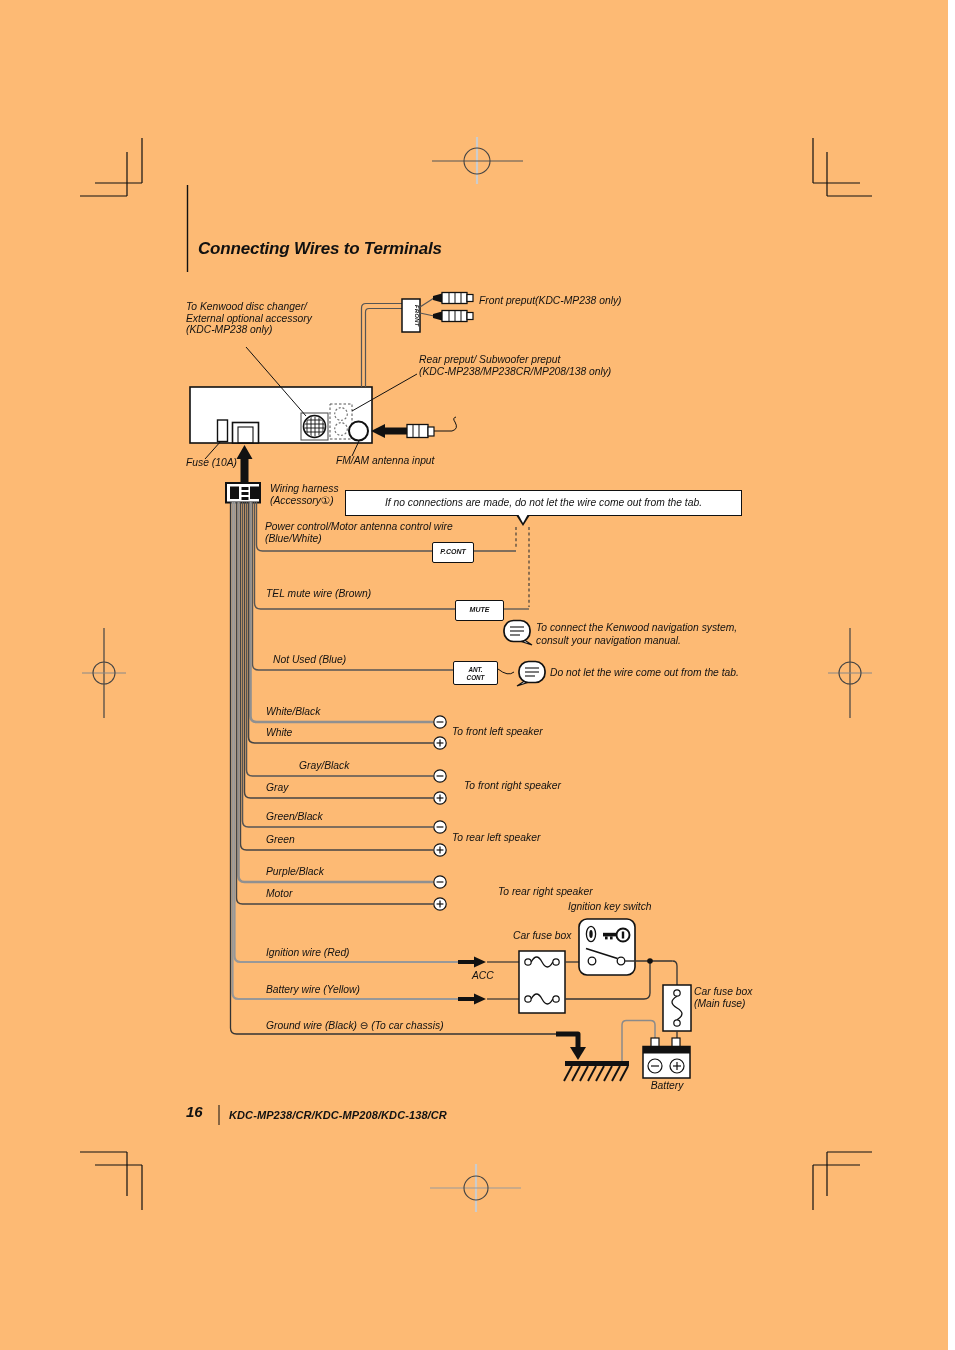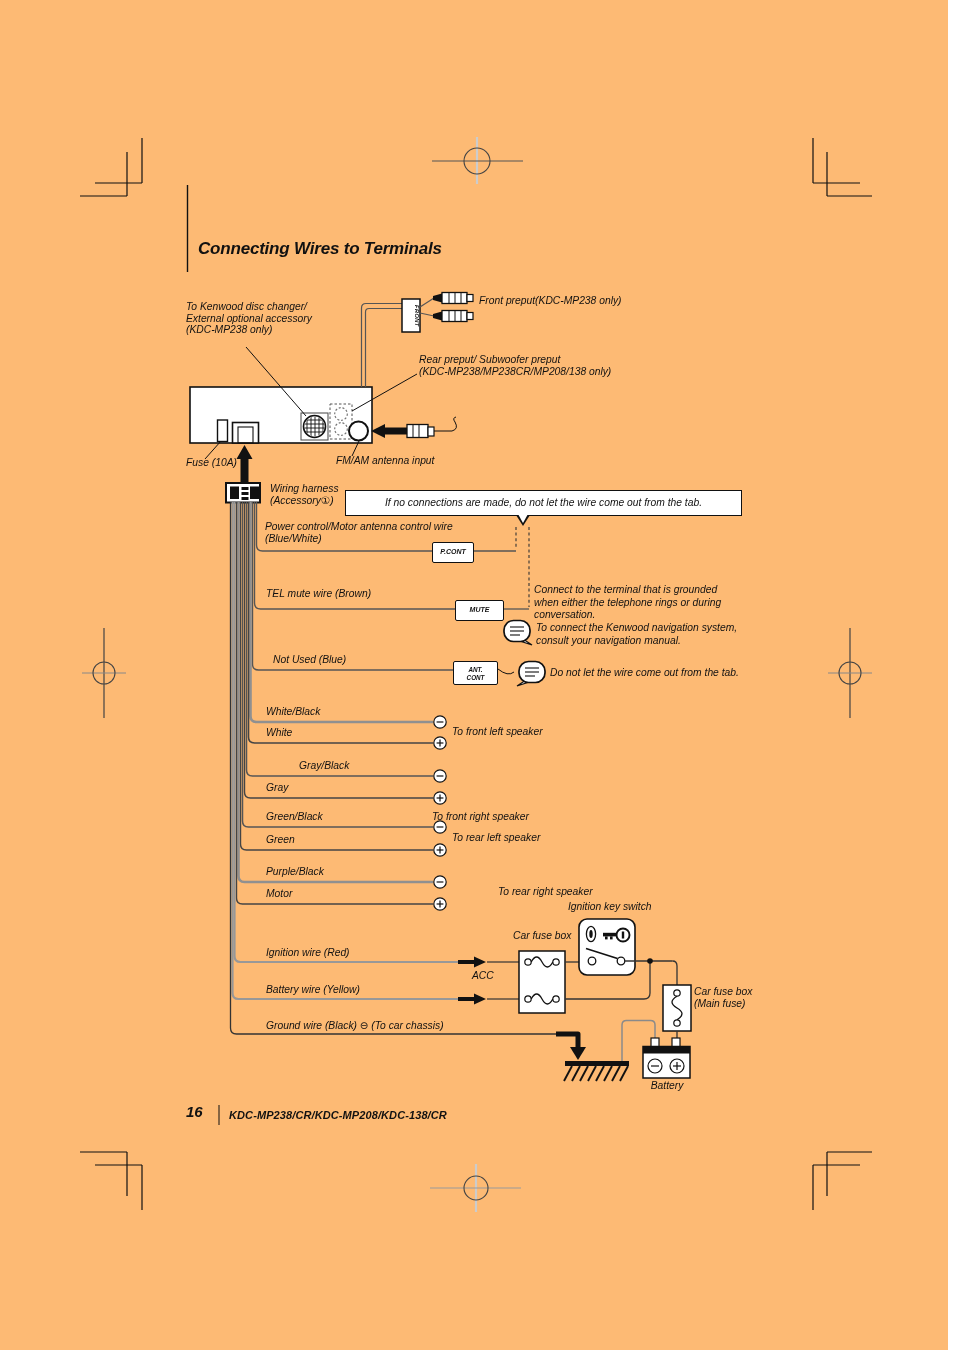--- a/index.html
+++ b/index.html
@@ -335,39 +335,36 @@
 <div class="txt ml" style="left:262px;top:483px;margin-left:8px;">Wiring harness
 (Accessory①)</div>
 <div class="callout" style="left:345px;top:490px;width:395px;height:24px;line-height:23px;">If no connections are made, do not let the wire come out from the tab.</div>
 
 <div class="txt ml" style="left:265px;top:521px;">Power control/Motor antenna control wire
 (Blue/White)</div>
 <div class="tagbox" style="left:432px;top:541.5px;width:40px;height:19px;line-height:18px;">P.CONT</div>
 
 <div class="txt" style="left:266px;top:588px;">TEL mute wire (Brown)</div>
 <div class="tagbox" style="left:455px;top:599.5px;width:47px;height:19px;line-height:18px;">MUTE</div>
-<div class="txt ml" style="left:534px;top:584px;line-height:12.5px;">Connect to the terminal that is grounded
-when either the telephone rings or during
-conversation.</div>
 
 <div class="txt ml" style="left:536px;top:622px;line-height:12.5px;">To connect the Kenwood navigation system,
 consult your navigation manual.</div>
 
 <div class="txt" style="left:266px;top:654px;padding-left:7px;">Not Used (Blue)</div>
 <div class="tagbox ml" style="left:453px;top:661px;width:45px;height:24px;font-size:6.3px;line-height:7.8px;padding-top:4px;box-sizing:border-box;">ANT.
 CONT</div>
 <div class="txt" style="left:550px;top:667px;">Do not let the wire come out from the tab.</div>
 
 <div class="txt" style="left:266px;top:706px;">White/Black</div>
 <div class="txt" style="left:266px;top:727px;">White</div>
 <div class="txt" style="left:452px;top:726px;">To front left speaker</div>
 
 <div class="txt" style="left:266px;top:760px;margin-left:33px;">Gray/Black</div>
 <div class="txt" style="left:266px;top:782px;">Gray</div>
-<div class="txt" style="left:432px;top:780px;margin-top:31px;">To front right speaker</div>
+<div class="txt" style="left:464px;top:780px;">To front right speaker</div>
 
 <div class="txt" style="left:266px;top:811px;">Green/Black</div>
 <div class="txt" style="left:266px;top:834px;">Green</div>
 <div class="txt" style="left:452px;top:832px;">To rear left speaker</div>
 
 <div class="txt" style="left:266px;top:866px;">Purple/Black</div>
 <div class="txt" style="left:266px;top:888px;">Motor</div>
 <div class="txt" style="left:452px;top:886px;margin-left:46px;">To rear right speaker</div>
 
 <div class="txt" style="left:266px;top:947px;">Ignition wire (Red)</div>

